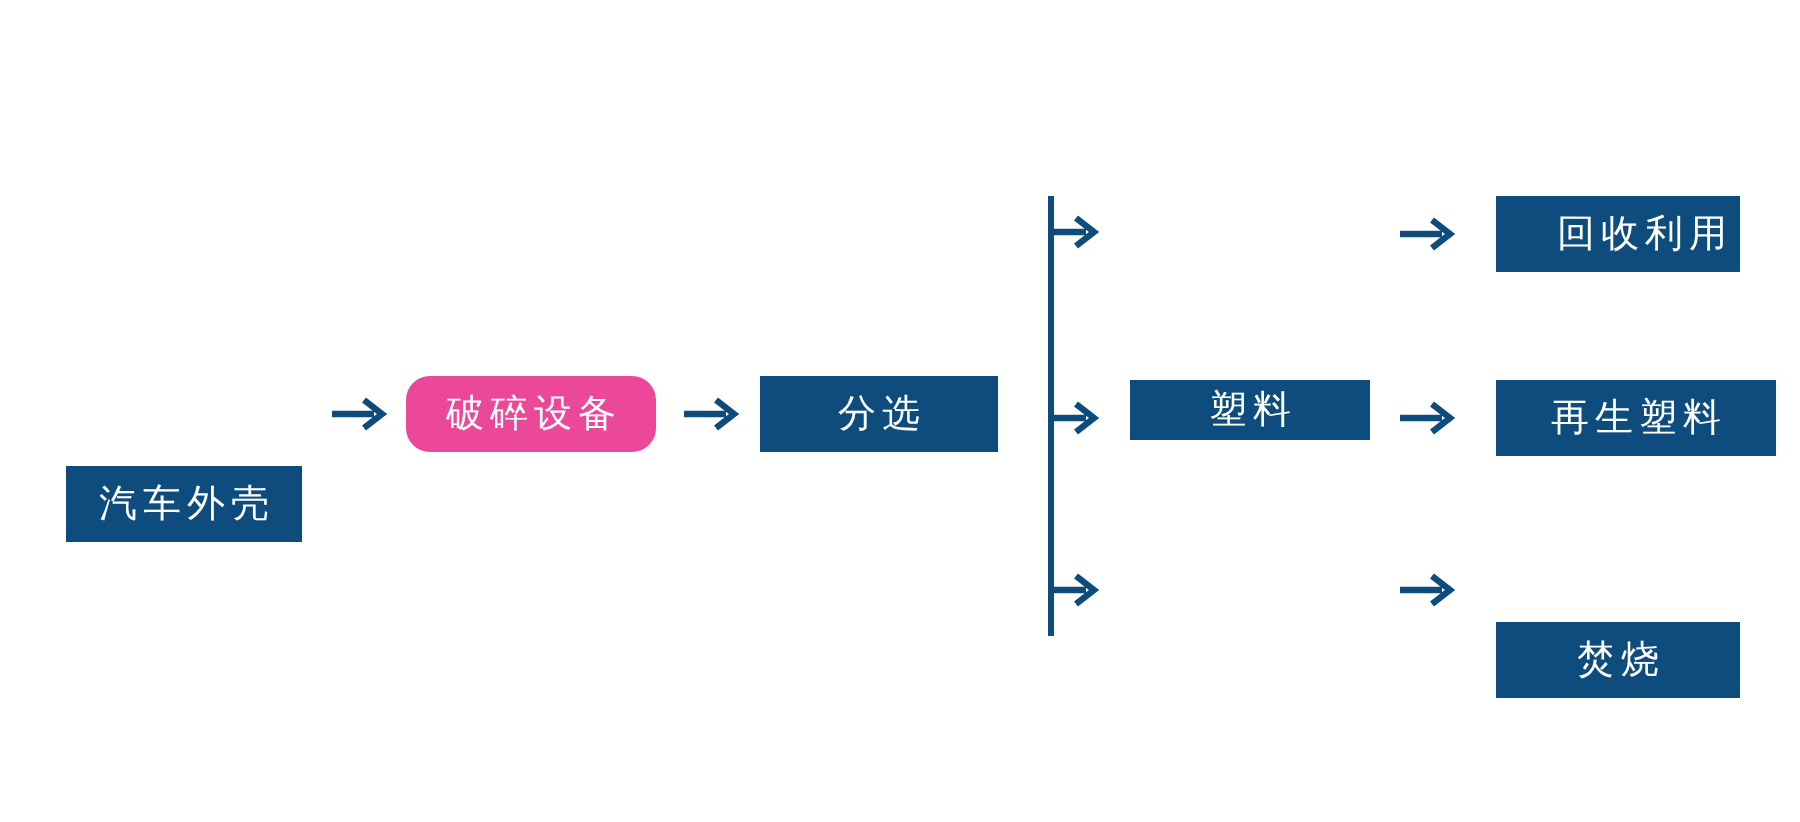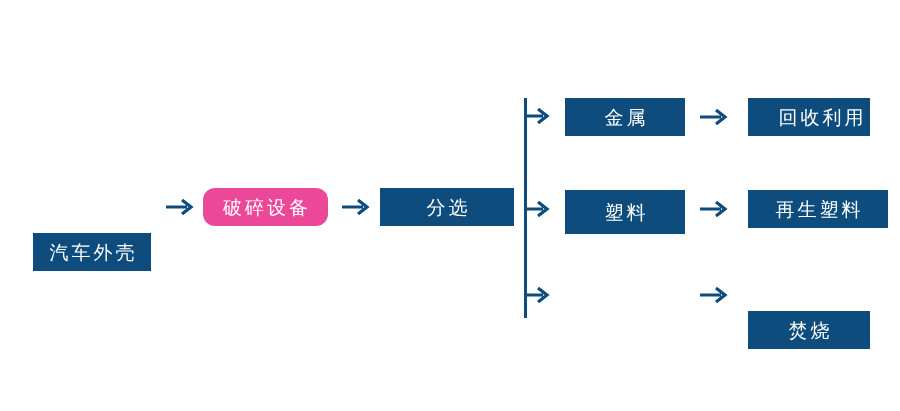--- a/index.html
+++ b/index.html
@@ -73,53 +73,50 @@
   <div class="node highlight" style="left:203px; top:188px; width:125px; height:38px;">
     <span>破碎设备</span>
   </div>
 
   <span class="arrow" style="left:342px; top:197px; width:32px; height:20px;">
     <svg width="32" height="20" viewBox="0 0 32 20" aria-hidden="true">
       <path d="M0 10 H21 M16 3 L25 10 L16 17" fill="none" stroke="#0d4c7c" stroke-width="3.2" stroke-linecap="butt" stroke-linejoin="miter"></path>
     </svg>
   </span>
 
-  <div class="node primary" style="left:380px; top:188px; width:134px; height:38px;">
+  <div class="node primary" style="left:380px; top:188px; width:119px; height:38px;">
     <span>分选</span>
   </div>
 
   <div class="splitter" style="left:524px; top:98px; width:3px; height:220px;"></div>
 
   <span class="arrow" style="left:526px; top:106px; width:28px; height:20px;">
     <svg width="28" height="20" viewBox="0 0 28 20" aria-hidden="true">
       <path d="M0 10 H17 M12 3 L21 10 L12 17" fill="none" stroke="#0d4c7c" stroke-width="3.2" stroke-linecap="butt" stroke-linejoin="miter"></path>
     </svg>
   </span>
 
-  <div class="node primary" style="left:565px; top:98px; width:120px; height:38px;">
-    <span>金属</span>
-  </div>
 
   <span class="arrow" style="left:700px; top:107px; width:32px; height:20px;">
     <svg width="32" height="20" viewBox="0 0 32 20" aria-hidden="true">
       <path d="M0 10 H21 M16 3 L25 10 L16 17" fill="none" stroke="#0d4c7c" stroke-width="3.2" stroke-linecap="butt" stroke-linejoin="miter"></path>
     </svg>
   </span>
 
   <div class="node primary" style="left:748px; top:98px; width:122px; height:38px;padding-left:24px;">
     <span>回收利用</span>
   </div>
 
   <span class="arrow" style="left:526px; top:199px; width:28px; height:20px;">
     <svg width="28" height="20" viewBox="0 0 28 20" aria-hidden="true">
       <path d="M0 10 H17 M12 3 L21 10 L12 17" fill="none" stroke="#0d4c7c" stroke-width="3.2" stroke-linecap="butt" stroke-linejoin="miter"></path>
     </svg>
   </span>
 
-  <div class="node primary" style="left:565px; top:190px; width:120px; height:44px;">
+  <div class="node primary" style="left:565px; top:190px; width:120px; height:30px;">
     <span>塑料</span>
   </div>
 
   <span class="arrow" style="left:700px; top:199px; width:32px; height:20px;">
     <svg width="32" height="20" viewBox="0 0 32 20" aria-hidden="true">
       <path d="M0 10 H21 M16 3 L25 10 L16 17" fill="none" stroke="#0d4c7c" stroke-width="3.2" stroke-linecap="butt" stroke-linejoin="miter"></path>
     </svg>
   </span>
 
   <div class="node primary" style="left:748px; top:190px; width:140px; height:38px;">

